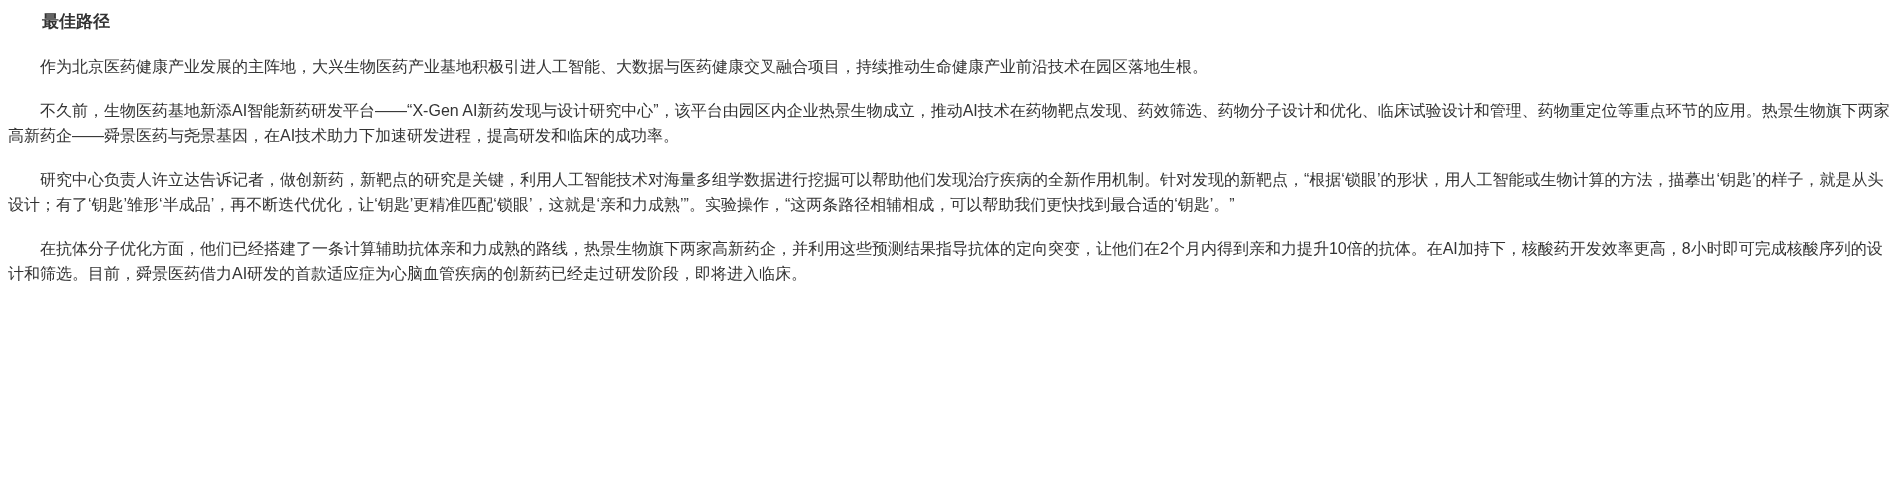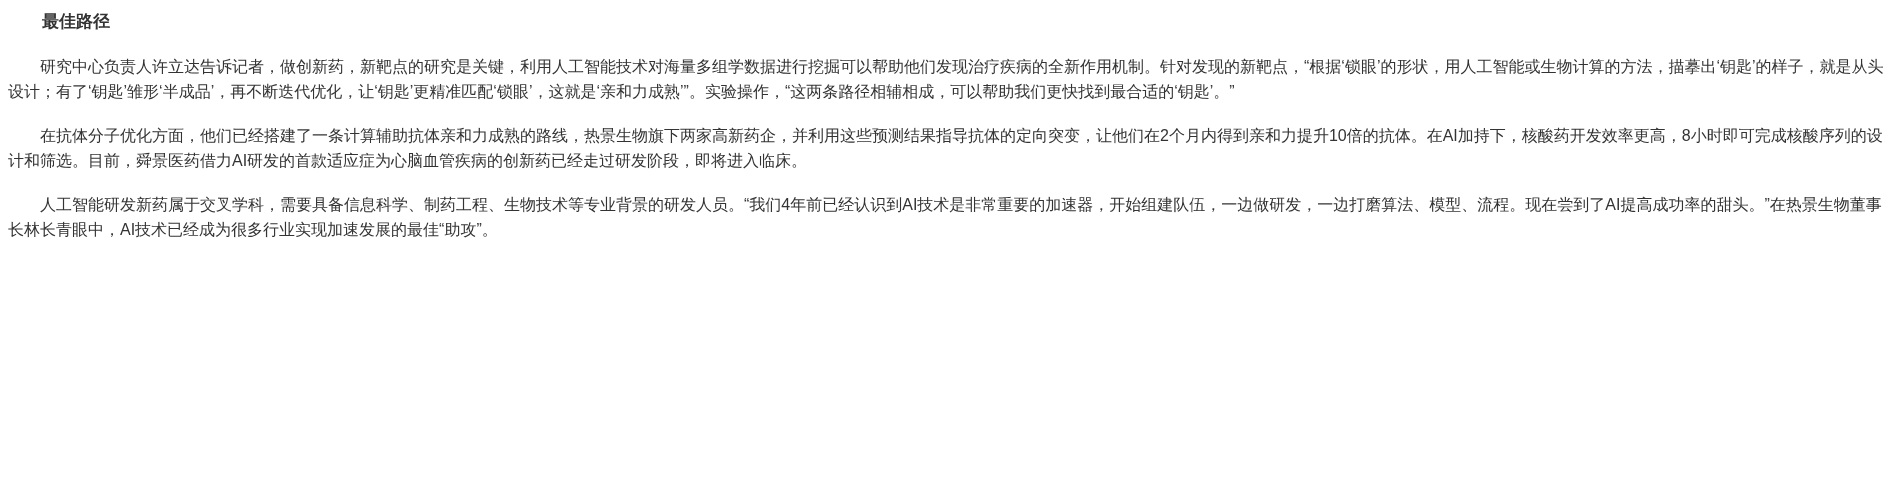--- a/index.html
+++ b/index.html
@@ -35,21 +35,22 @@
     word-break: break-all;
     color: #333333;
   }
 </style>
 </head>
 <body>
 
 <div class="article-page">
   <h2 class="article-heading">最佳路径</h2>
 
+  <p class="article-paragraph">作为北京医药健康产业发展的主阵地，大兴生物医药产业基地积极引进人工智能、大数据与医药健康交叉融合项目，持续推动生命健康产业前沿技术在园区落地生根。</p>
 
+  <p class="article-paragraph">不久前，生物医药基地新添AI智能新药研发平台——“X-Gen AI新药发现与设计研究中心”，该平台由园区内企业热景生物成立，推动AI技术在药物靶点发现、药效筛选、药物分子设计和优化、临床试验设计和管理、药物重定位等重点环节的应用。热景生物旗下两家高新药企——舜景医药与尧景基因，在AI技术助力下加速研发进程，提高研发和临床的成功率。</p>
 
   <p class="article-paragraph">研究中心负责人许立达告诉记者，做创新药，新靶点的研究是关键，利用人工智能技术对海量多组学数据进行挖掘可以帮助他们发现治疗疾病的全新作用机制。针对发现的新靶点，“根据‘锁眼’的形状，用人工智能或生物计算的方法，描摹出‘钥匙’的样子，就是从头设计；有了‘钥匙’雏形‘半成品’，再不断迭代优化，让‘钥匙’更精准匹配‘锁眼’，这就是‘亲和力成熟’”。实验操作，“这两条路径相辅相成，可以帮助我们更快找到最合适的‘钥匙’。”</p>
 
   <p class="article-paragraph">在抗体分子优化方面，他们已经搭建了一条计算辅助抗体亲和力成熟的路线，热景生物旗下两家高新药企，并利用这些预测结果指导抗体的定向突变，让他们在2个月内得到亲和力提升10倍的抗体。在AI加持下，核酸药开发效率更高，8小时即可完成核酸序列的设计和筛选。目前，舜景医药借力AI研发的首款适应症为心脑血管疾病的创新药已经走过研发阶段，即将进入临床。</p>
 
 
-  <p class="article-paragraph">人工智能研发新药属于交叉学科，需要具备信息科学、制药工程、生物技术等专业背景的研发人员。“我们4年前已经认识到AI技术是非常重要的加速器，开始组建队伍，一边做研发，一边打磨算法、模型、流程。现在尝到了AI提高成功率的甜头。”在热景生物董事长林长青眼中，AI技术已经成为很多行业实现加速发展的最佳“助攻”。</p>
 </div>
 
 </body></html>

